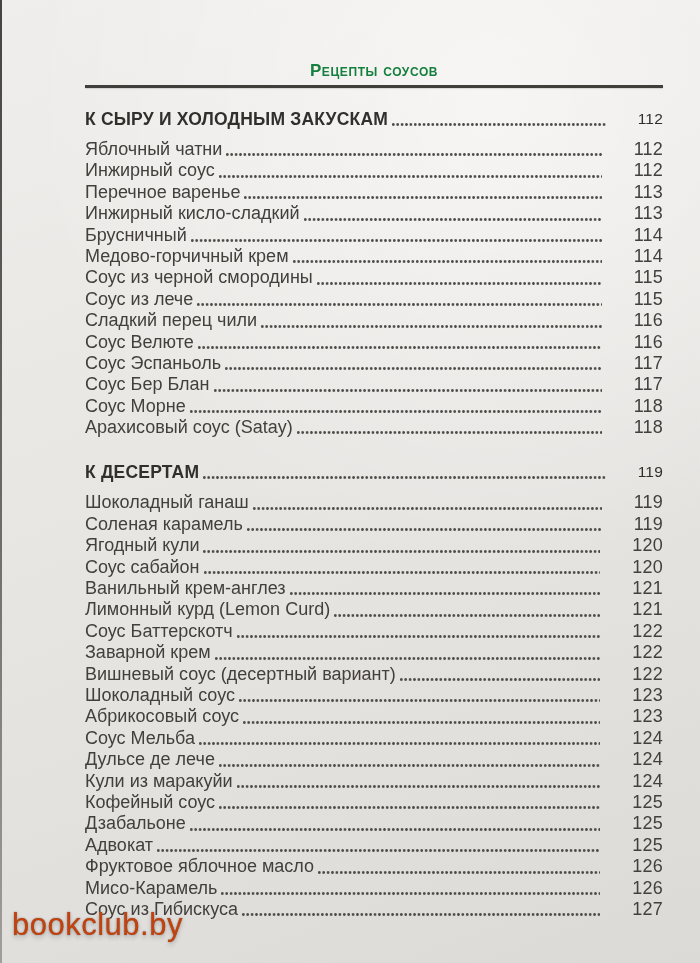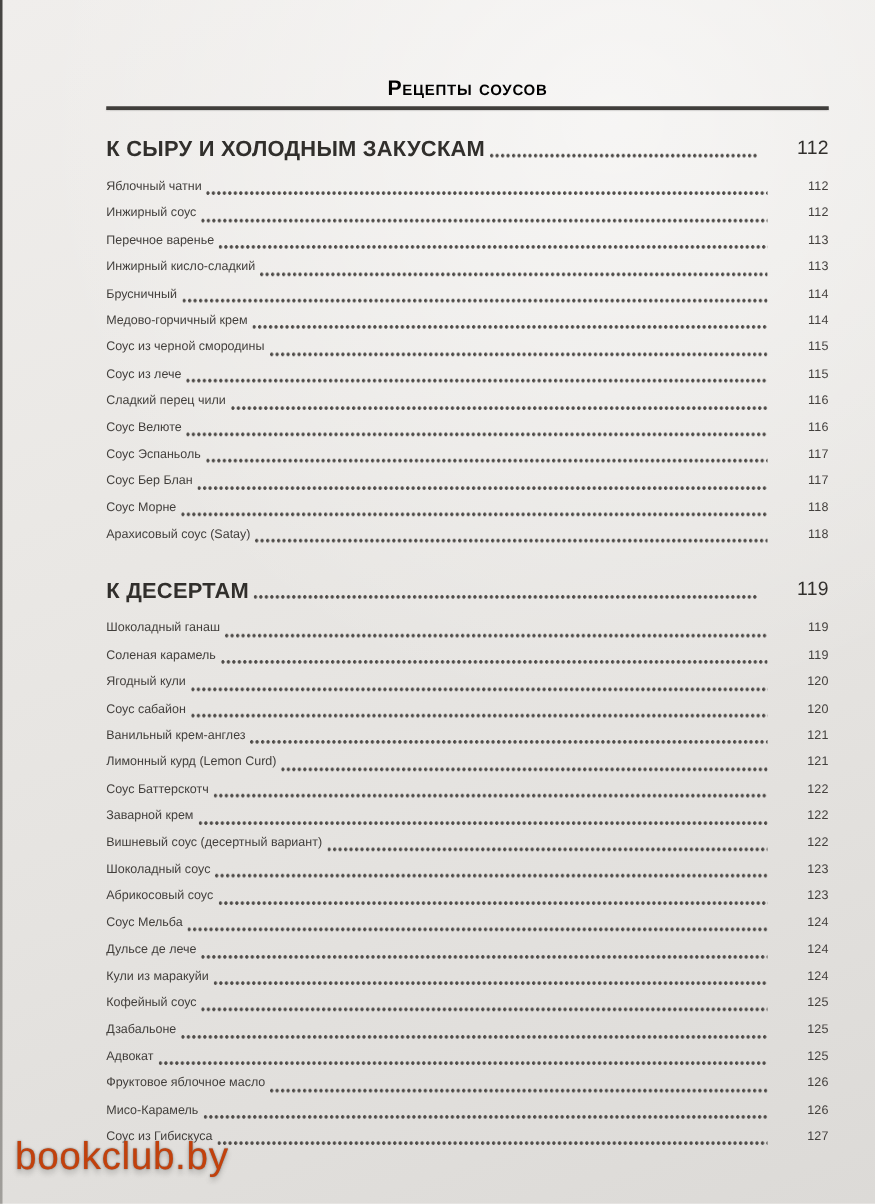--- a/index.html
+++ b/index.html
@@ -19,34 +19,34 @@
     position:absolute; left:85px; right:37px; top:0;
   }
   .running-head {
     padding-top:61px;
     text-align:center;
     font-variant:small-caps;
     font-weight:bold;
     font-size:17px;
     line-height:20px;
     letter-spacing:0.6px;
-    color:#000000;
+    color:#15803d;
   }
   .head-rule {
     margin-top:4px;
     height:3px;
     background:#403e3b;
     box-shadow:0 1px 1px rgba(0,0,0,0.12);
   }
   .toc-section { margin-top:18px; }
   .toc-section + .toc-section { margin-top:21px; }
   .toc-row {
     display:flex;
     height:21.4px;
-    font-size:10px;
+    font-size:18px;
     color:#423f3c;
   }
   .toc-row .toc-label { line-height:21.4px; white-space:nowrap; }
   .toc-row .pnum { line-height:21.4px; letter-spacing:0.2px;margin-left:31px; }
   .toc-row.heading {
     height:26px;
     margin-bottom:7px;
     font-size:17.5px;
     font-weight:bold;
     color:#312f2c;

